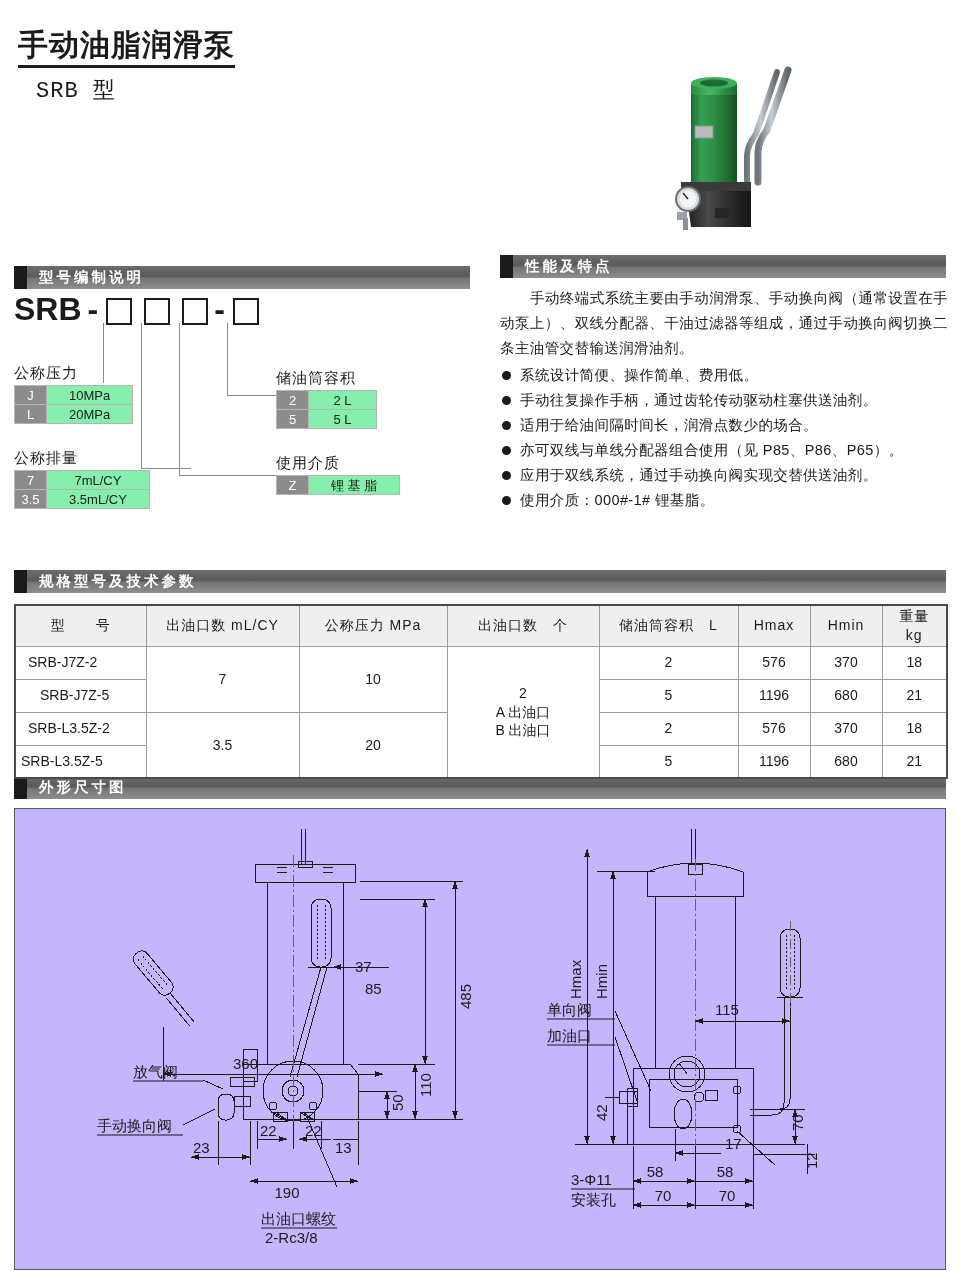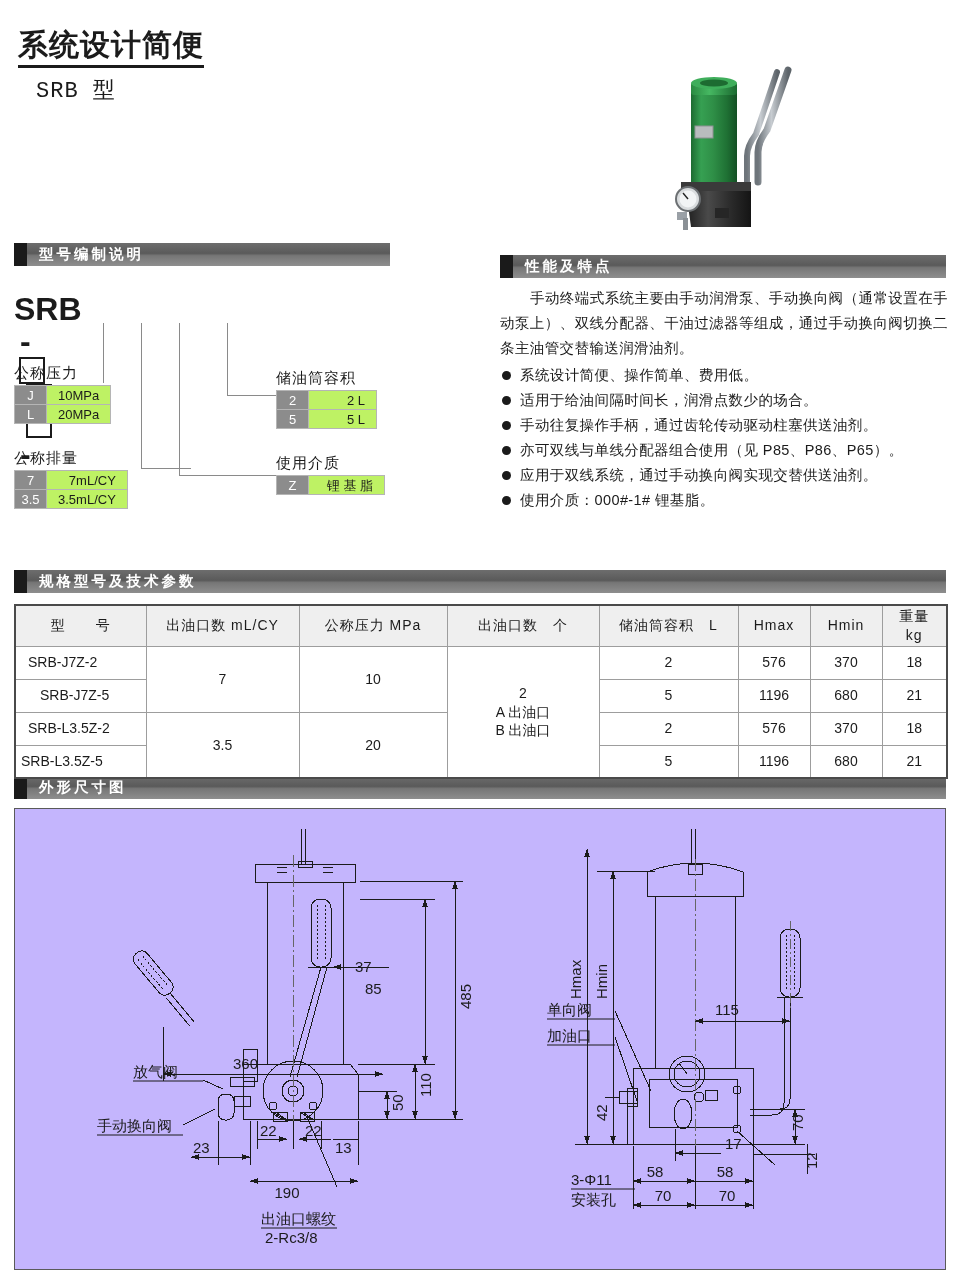--- a/index.html
+++ b/index.html
@@ -38,44 +38,44 @@
     display: flex; align-items: center;
   }
   .sec-head::before {
     content: ""; display: block; width: 13px; height: 23px; background: #1a1a1a; flex: none;
   }
   .sec-head-text {
     color: #ffffff; font-size: 14.5px; font-weight: 700;
     letter-spacing: 3px; padding-left: 12px; line-height: 1;
   }
 
-  #sec-model  { left: 14px;  top: 243px; width: 376px; }
+  #sec-model  { left: 14px;  top: 266px; width: 456px; }
   #sec-perf   { left: 500px; top: 255px; width: 446px; align-items: center; }
   #sec-spec   { left: 14px;  top: 570px; width: 932px; }
   #sec-dim    { left: 14px;  top: 776px; width: 932px; }
 
   
   .model-area { position: absolute; left: 14px; top: 285px; width: 460px; height: 230px; }
-  .srb-row { position: absolute; left: 0; top: 8px; display: flex; align-items: flex-start; flex-direction: column; }
+  .srb-row { position: absolute; left: 0; top: 8px; display: flex; align-items: flex-end; }
   .srb-text {
     font-size: 32px; font-weight: 700; letter-spacing: 0px; color: #1b1b1b;
     font-family: "Liberation Sans", sans-serif; line-height: 1;
   }
   .codebox {
     width: 26px; height: 27px; border: 2px solid #1b1b1b; background: #fff;
     margin-left: 5px;
   }
   .dash { font-size: 32px; font-weight: 700; color: #1b1b1b; margin: 0 3px 0 6px; line-height: 1; }
 
   .grp-title { font-size: 15px; color: #1b1b1b; letter-spacing: 1px; line-height: 1; }
 
   .ctab { border-collapse: collapse; border: 1px solid #9a9a9a; }
   .ctab td { height: 19px; font-size: 13px; text-align: center; border: 1px solid #b5b5b5; line-height: 1; }
   .ctab td.code { background: #8c8c8c; color: #ffffff; width: 32px; font-weight: 400; }
-  .ctab td.val  { background: #bef264; color: #1b1b1b; padding: 0 11px; white-space: nowrap; text-align: right; }
+  .ctab td.val  { background: #86efac; color: #1b1b1b; padding: 0 22px; white-space: nowrap; }
 
   .g-press { position: absolute; left: 0;   top: 80px; }
   .g-disp  { position: absolute; left: 0;   top: 165px; }
   #grp-capacity { position: absolute; left: 262px; top: 85px; }
   #grp-media    { position: absolute; left: 262px; top: 170px; }
   .grp-title + .ctab { margin-top: 5px; }
 
   
   .ln { position: absolute; background: #8a8a8a; }
 
@@ -113,21 +113,21 @@
   .dim-frame {
     position: absolute; left: 14px; top: 808px; width: 932px; height: 462px;
     border: 1px solid #5a5a5a; background: #c4b5fd;
   }
   .dim-svg { position: absolute; left: 0; top: 0; }
 </style>
 </head>
 <body>
 
 <div class="title-wrap">
-  <div class="main-title">系统设计简便</div>
+  <div class="main-title">手动油脂润滑泵</div>
   <div class="sub-title">SRB 型</div>
 </div>
 
 <div class="photo">
   <svg width="175" height="205" viewBox="0 0 175 205">
     <defs>
       <linearGradient id="gbody" x1="0" y1="0" x2="1" y2="0">
         <stop offset="0%" stop-color="#1d6b31"></stop>
         <stop offset="22%" stop-color="#36a052"></stop>
         <stop offset="48%" stop-color="#2f8f47"></stop>
@@ -271,25 +271,25 @@
 </div>
 
 <div class="perf">
   <p class="perf-para">手动终端式系统主要由手动润滑泵、手动换向阀（通常设置在手动泵上）、双线分配器、干油过滤器等组成，通过手动换向阀切换二条主油管交替输送润滑油剂。</p>
   <div class="perf-item">
     <span class="bullet"></span>
     <span>系统设计简便、操作简单、费用低。</span>
   </div>
   <div class="perf-item">
     <span class="bullet"></span>
-    <span>适用于给油间隔时间长，润滑点数少的场合。</span>
+    <span>手动往复操作手柄，通过齿轮传动驱动柱塞供送油剂。</span>
   </div>
   <div class="perf-item">
     <span class="bullet"></span>
-    <span>手动往复操作手柄，通过齿轮传动驱动柱塞供送油剂。</span>
+    <span>适用于给油间隔时间长，润滑点数少的场合。</span>
   </div>
   <div class="perf-item">
     <span class="bullet"></span>
     <span>亦可双线与单线分配器组合使用（见 P85、P86、P65）。</span>
   </div>
   <div class="perf-item">
     <span class="bullet"></span>
     <span>应用于双线系统，通过手动换向阀实现交替供送油剂。</span>
   </div>
   <div class="perf-item">

